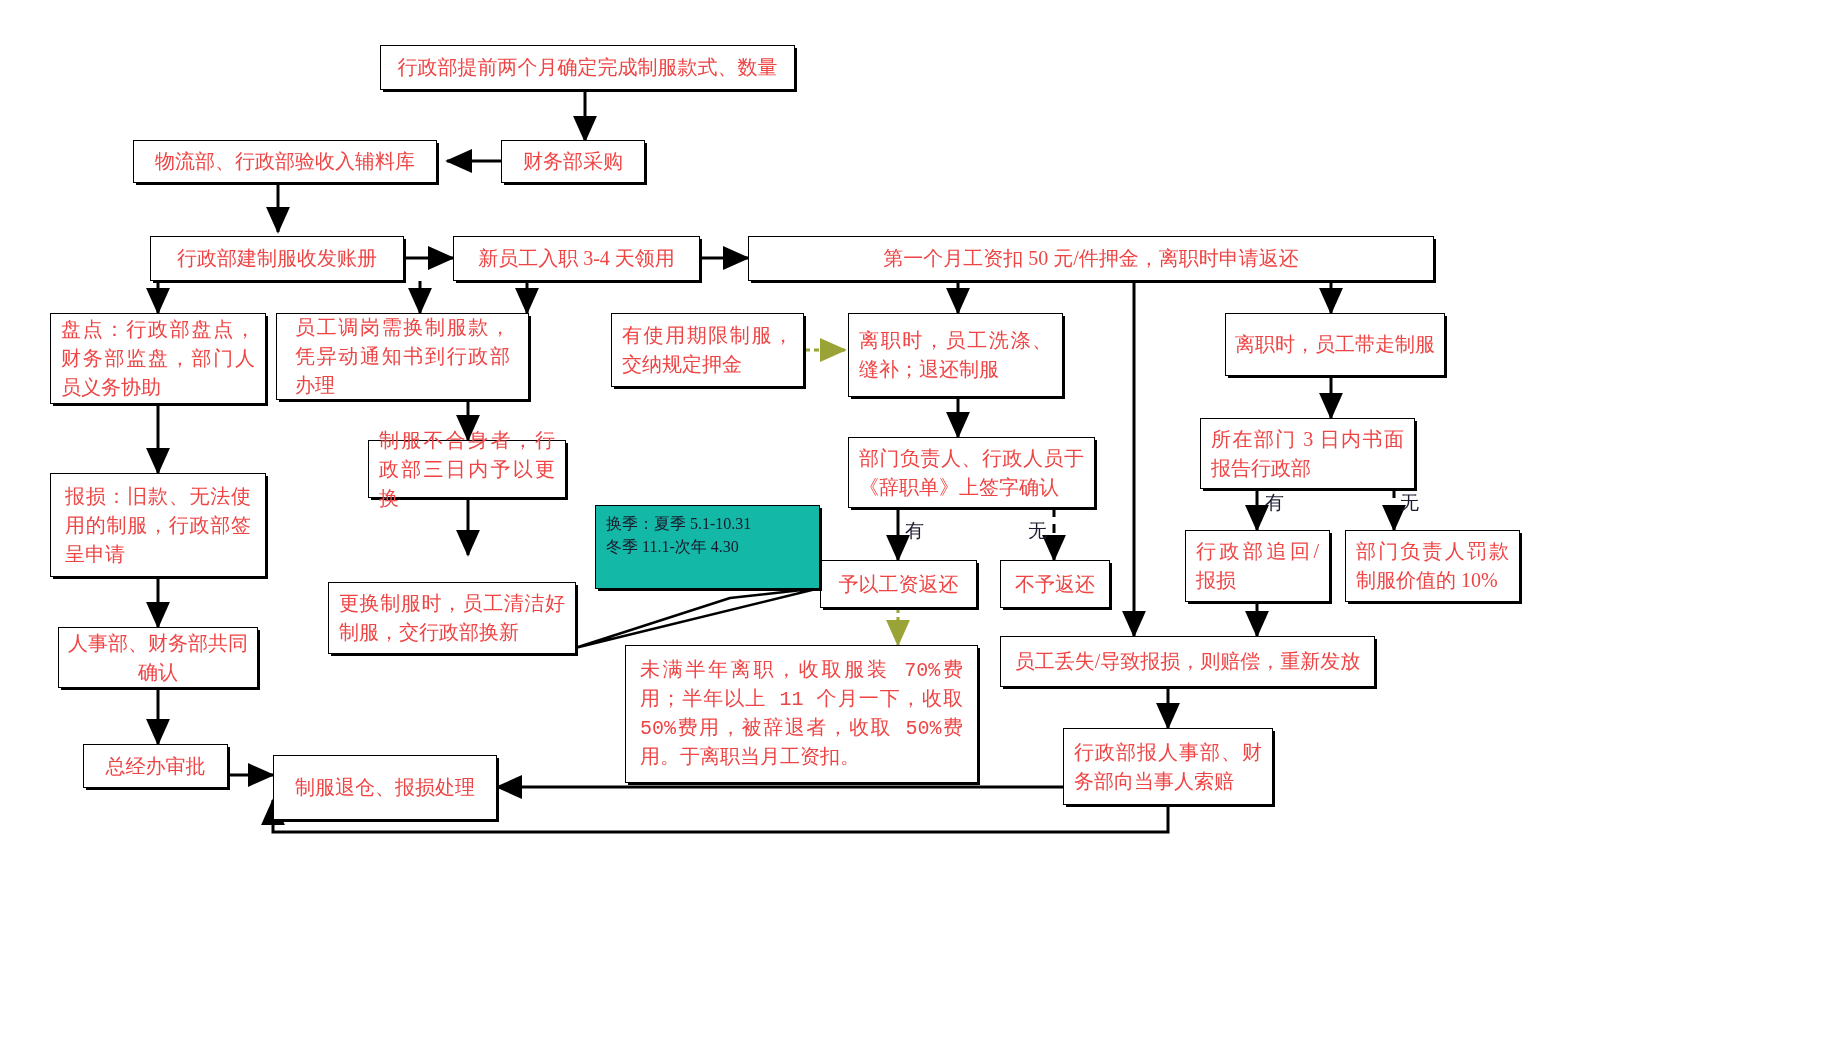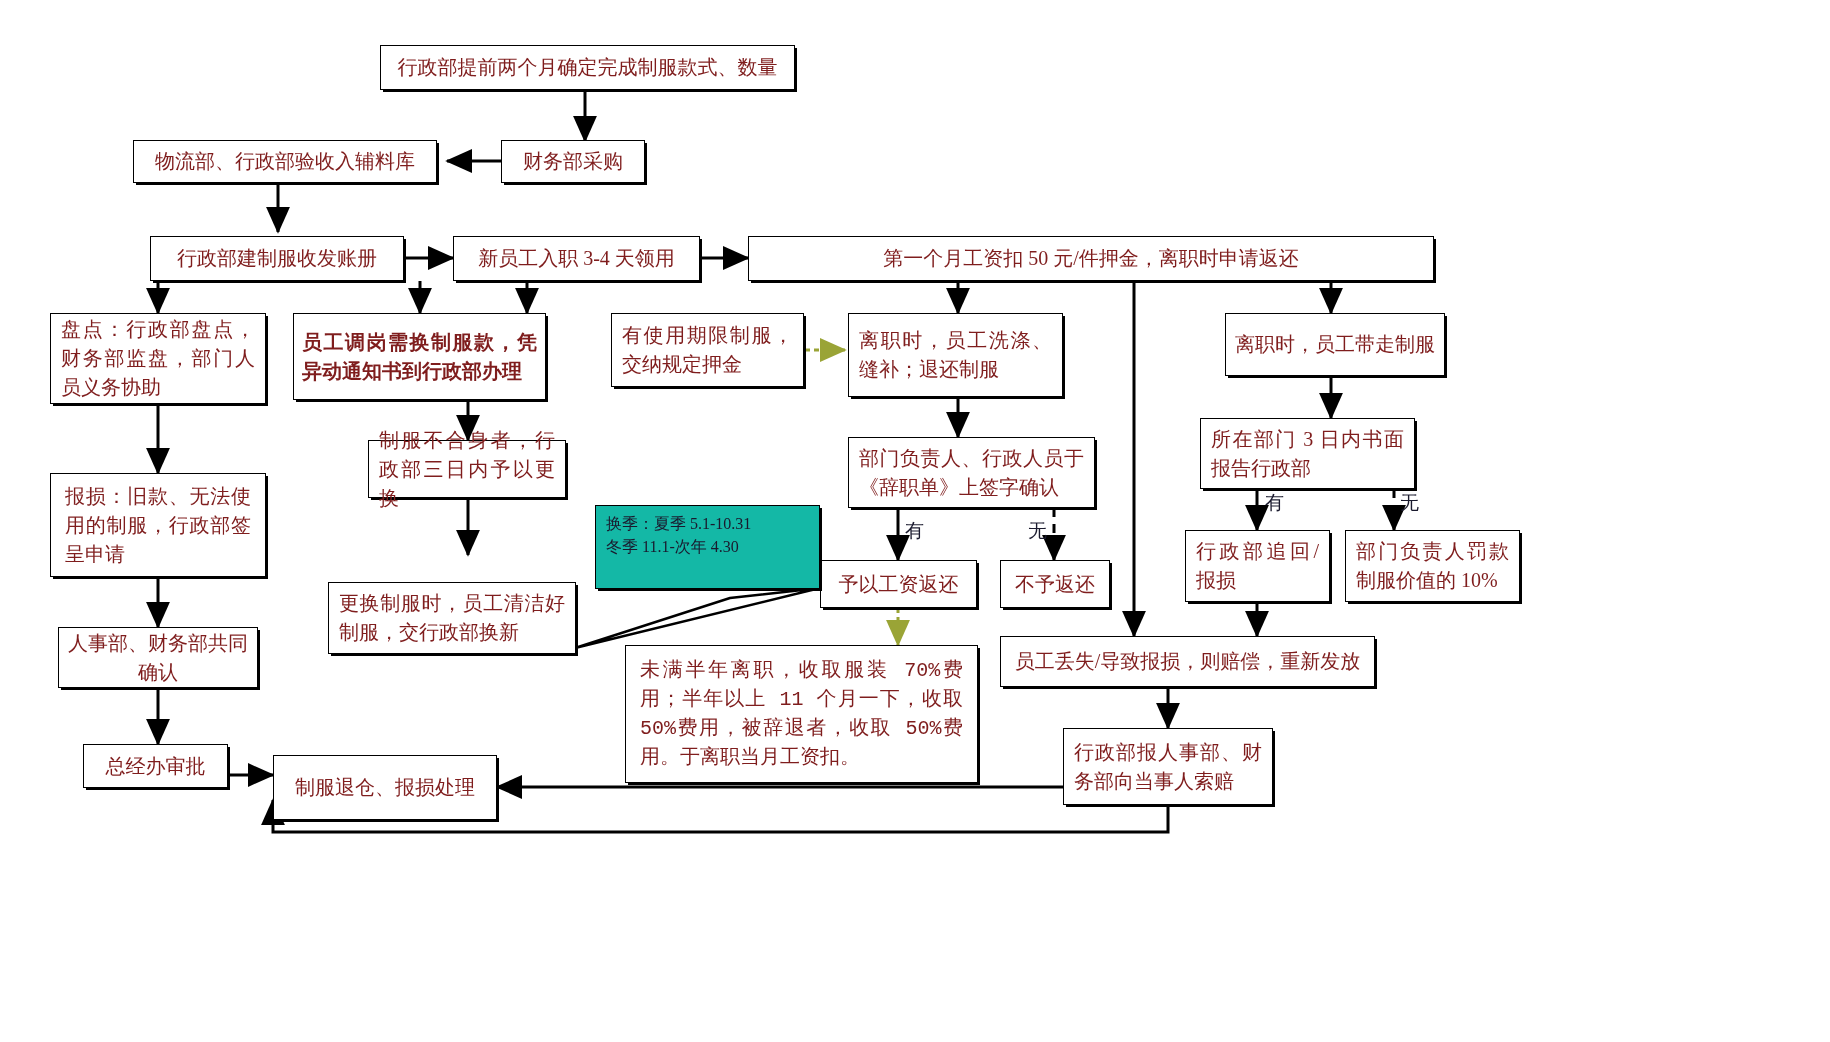--- a/index.html
+++ b/index.html
@@ -16,21 +16,21 @@
     position:absolute;
     box-sizing:border-box;
     border:1.6px solid #000;
     background:#fff;
     display:flex;
     align-items:center;
     justify-content:center;
     text-align:center;
     font-size:20px;
     line-height:1.45;
-    color:#7f1d1d;
+    color:#ef4444;
     padding:4px 8px;
     z-index:3;
     box-shadow:2.5px 2.5px 0 -0.5px #000;
   }
   .node.justify{text-align:justify;text-align-last:left;justify-content:flex-start;}
   .edgelabel{
     position:absolute;
     font-size:19px;
     color:#1a1a2e;
     z-index:4;
@@ -154,21 +154,21 @@
     </div>
 
   <div class="node" style="left:748px;top:236px;width:686px;height:45px;">
       <span>第一个月工资扣 50 元/件押金，离职时申请返还</span>
     </div>
 
   <div class="node justify" style="left:50px;top:313px;width:216px;height:91px;padding:6px 10px;">
       <span>盘点：行政部盘点，财务部监盘，部门人员义务协助</span>
     </div>
 
-  <div class="node justify" style="left:293px;top:313px;width:253px;height:87px;padding:6px 8px;font-weight:bold;">
+  <div class="node justify" style="left:276px;top:313px;width:253px;height:87px;padding:6px 18px;">
       <span>员工调岗需换制服款，凭异动通知书到行政部办理</span>
     </div>
 
   <div class="node justify" style="left:611px;top:313px;width:193px;height:74px;padding:6px 10px;">
       <span>有使用期限制服，交纳规定押金</span>
     </div>
 
   <div class="node justify" style="left:848px;top:313px;width:215px;height:84px;padding:6px 10px;">
       <span>离职时，员工洗涤、缝补；退还制服</span>
     </div>

